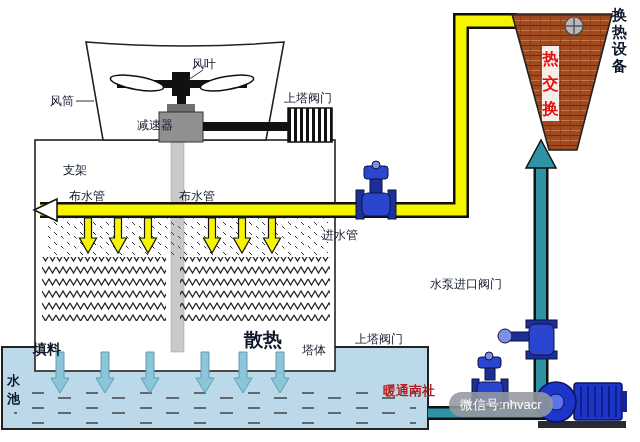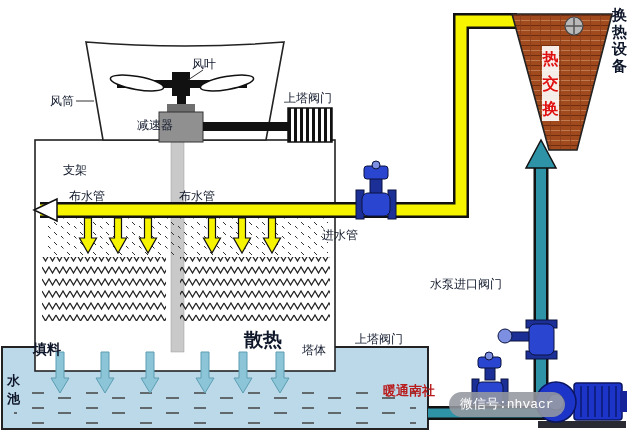--- a/index.html
+++ b/index.html
@@ -9,21 +9,21 @@
   .lbl{position:absolute;color:#0f172a;font-size:12px;line-height:14px;white-space:nowrap;}
   .vert{white-space:normal;word-break:break-all;}
   .hx-equip{left:612px;top:6px;width:22px;font-size:15px;font-weight:bold;line-height:17px;}
   .hx-text{left:542px;top:46px;width:17px;font-size:16px;font-weight:bold;line-height:25px;
            color:var(--hx-red);background:rgba(255,255,255,.9);text-align:center;}
   .pool-lbl{left:7px;top:372px;width:16px;font-size:13px;font-weight:bold;line-height:18px;}
   .big{font-size:19px;font-weight:bold;}
   .mid{font-size:14px;font-weight:bold;}
   .wm-src{left:383px;top:384px;color:#b91c1c;font-size:13px;font-weight:bold;}
   .wm-wechat{left:449px;top:392px;background:rgba(148,153,159,.88);color:#fff;
-             font-size:13px;line-height:13px;padding:6px 11px;border-radius:14px;font-family:Liberation Mono, monospace;}
+             font-size:13px;line-height:13px;padding:6px 11px;border-radius:14px;}
   .hot-stroke{stroke:var(--hot-pipe);}
   .cold-stroke{stroke:var(--cold-pipe);}
   .cold-fill{fill:var(--cold-pipe);}
   .hot-fill{fill:var(--hot-pipe);}
   .pool-fill{fill:var(--pool);}
   .pump-fill{fill:var(--pump);}
   .valve-fill{fill:var(--valve);}
   .valve-dark{fill:var(--valve-dark);}
 </style>
 </head>

